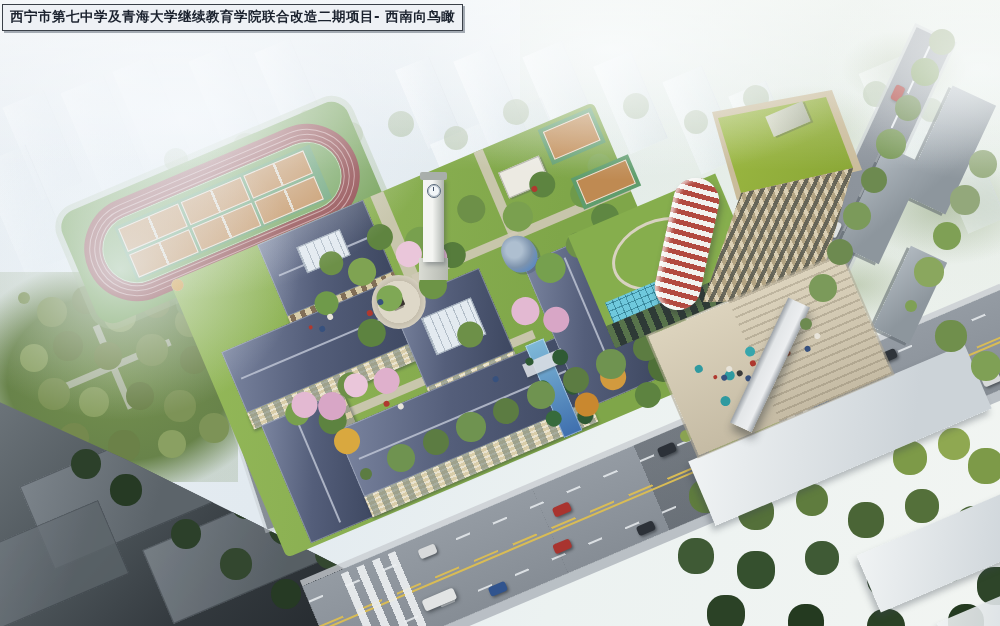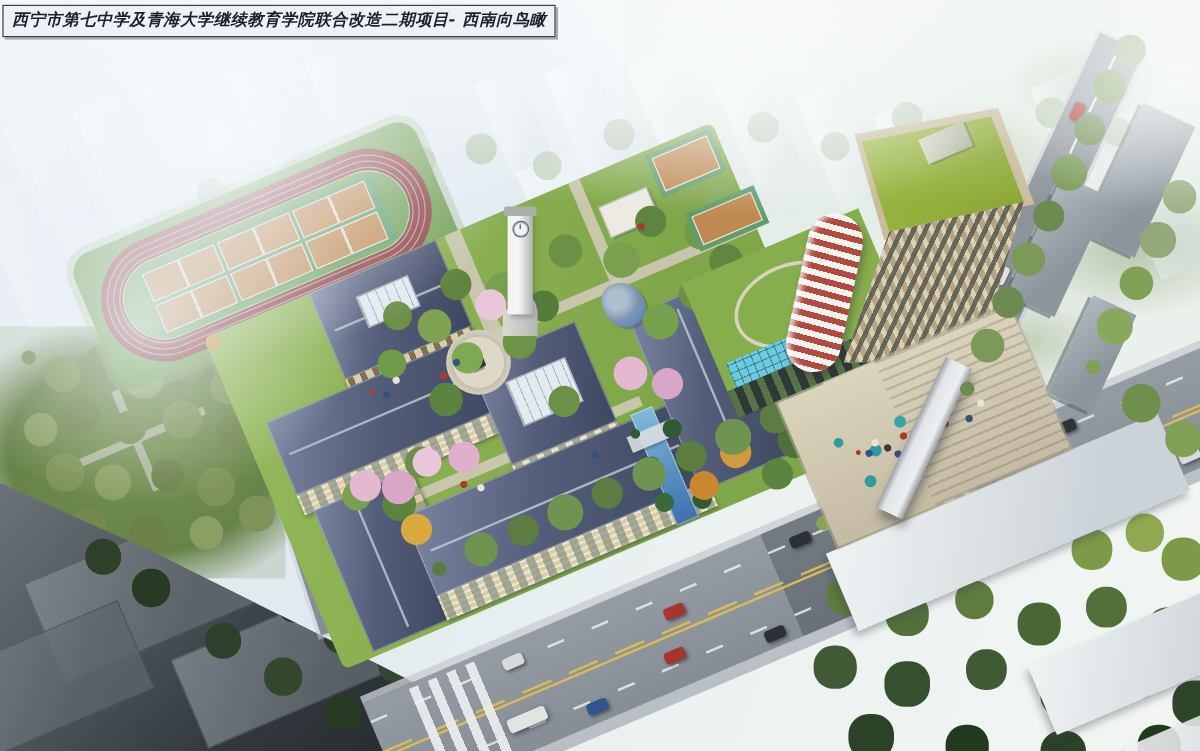--- a/index.html
+++ b/index.html
@@ -198,21 +198,21 @@
 
   
   .fog{border-radius:50%;pointer-events:none;}
   .fog1{left:-80px;top:-60px;width:520px;height:360px;background:radial-gradient(closest-side,rgba(244,248,252,.95),rgba(244,248,252,0));}
   .fog2{left:330px;top:-80px;width:560px;height:260px;background:radial-gradient(closest-side,rgba(248,251,253,.8),rgba(248,251,253,0));}
   .fog3{left:-60px;top:120px;width:360px;height:300px;background:radial-gradient(closest-side,rgba(240,246,250,.75),rgba(240,246,250,0));}
   .fog4{left:820px;top:-40px;width:320px;height:220px;background:radial-gradient(closest-side,rgba(246,250,250,.7),rgba(246,250,250,0));}
   .veil{left:0;top:0;width:1000px;height:170px;background:linear-gradient(180deg,rgba(255,255,255,.55),rgba(255,255,255,0));pointer-events:none;}
   .title-box{left:2px;top:4px;padding:3px 7px 4px;background:#eef1f5;border:1px solid #3a4048;
     box-shadow:2px 2px 0 rgba(110,120,132,.6);color:#1b222e;font-size:13.5px;font-weight:600;
-    letter-spacing:.5px;white-space:nowrap;z-index:50;font-style:italic;}
+    letter-spacing:.5px;white-space:nowrap;z-index:50;}
 </style>
 </head>
 <body>
 
 <div class="stage">
 
   <div class="abs bg-park"></div>
 
   <div class="abs" style="left:0;top:0;width:1000px;height:420px;">
     <i class="ghost" style="left:20px;top:95px;width:44px;height:100px;opacity:.4;"></i>

